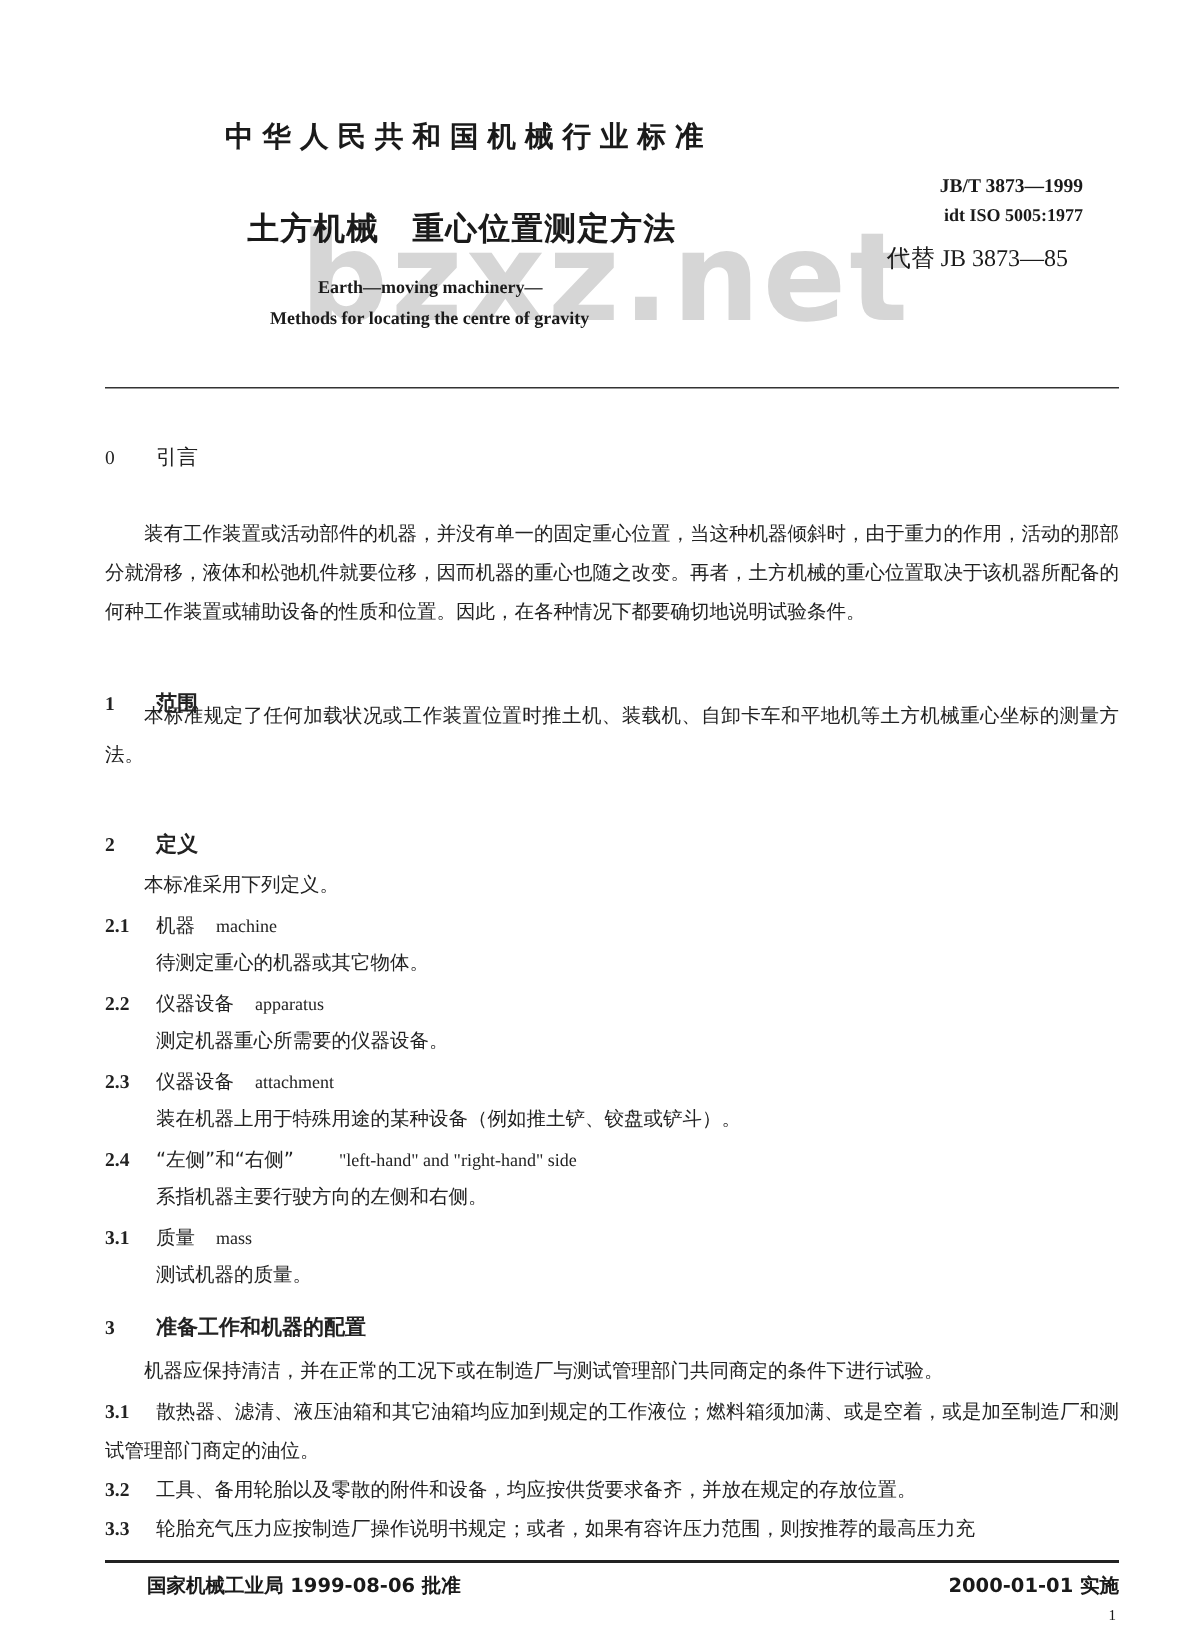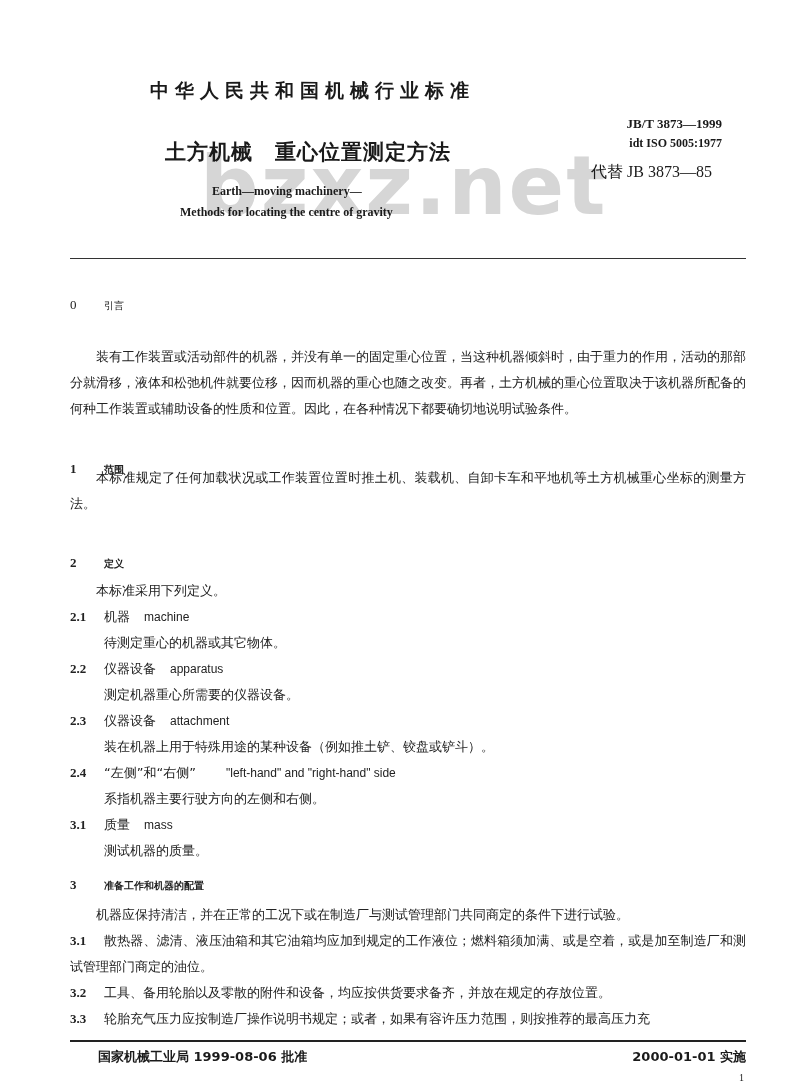--- a/index.html
+++ b/index.html
@@ -22,25 +22,25 @@
   .title-en2 { left: 180px; top: 205px; font-size: 12px; font-weight: bold; font-family: "Liberation Serif", serif; }
   .watermark {
     left: 200px; top: 138px; font-size: 82px; font-weight: bold; color: #d6d6d6;
     font-family: "DejaVu Sans", sans-serif; letter-spacing: 2px; z-index: 0; text-align: right;
   }
   .std-code { right: 78px; top: 116px; font-size: 13px; font-weight: bold; text-align: right; font-family: "Liberation Serif", serif; }
   .std-idt { right: 78px; top: 136px; font-size: 12px; font-weight: bold; text-align: right; font-family: "Liberation Serif", serif; }
   .std-replace { right: 88px; top: 162px; font-size: 16px; text-align: right; font-family: "Liberation Serif", serif; }
   .rule { position: absolute; left: 70px; width: 676px; height: 0; border-top: 1.5px solid #333; }
   .rule.thick { border-top: 2px solid #222; }
-  .heading { font-weight: bold; font-size: 10px; font-family: "DejaVu Sans", sans-serif; }
+  .heading { font-weight: bold; font-size: 14px; font-family: "DejaVu Sans", sans-serif; }
   .para { position: absolute; left: 70px; width: 676px; font-size: 13px; line-height: 26px; font-family: "DejaVu Sans", sans-serif; color: #222; text-align: justify; }
   .indent { text-indent: 26px; }
   .num { display: inline-block; width: 34px; font-weight: bold; font-family: "Liberation Serif", serif; }
-  .en { font-family: Liberation Sans, sans-serif; font-size: 12px; margin-left: 14px; }
+  .en { font-family: Liberation Serif, serif; font-size: 12px; margin-left: 14px; }
   .footer-left { left: 58px; top: 1048px; font-size: 13px; font-weight: bold; font-family: "DejaVu Sans", sans-serif; padding-left: 40px; }
   .footer-right { right: 54px; top: 1048px; font-size: 13px; font-weight: bold; font-family: "DejaVu Sans", sans-serif; }
   .page-num { right: 56px; top: 1072px; font-size: 10px; font-family: "Liberation Serif", serif; }
   .fg { z-index: 1; }
 </style>
 </head>
 <body>
 
 <div class="page">
 

